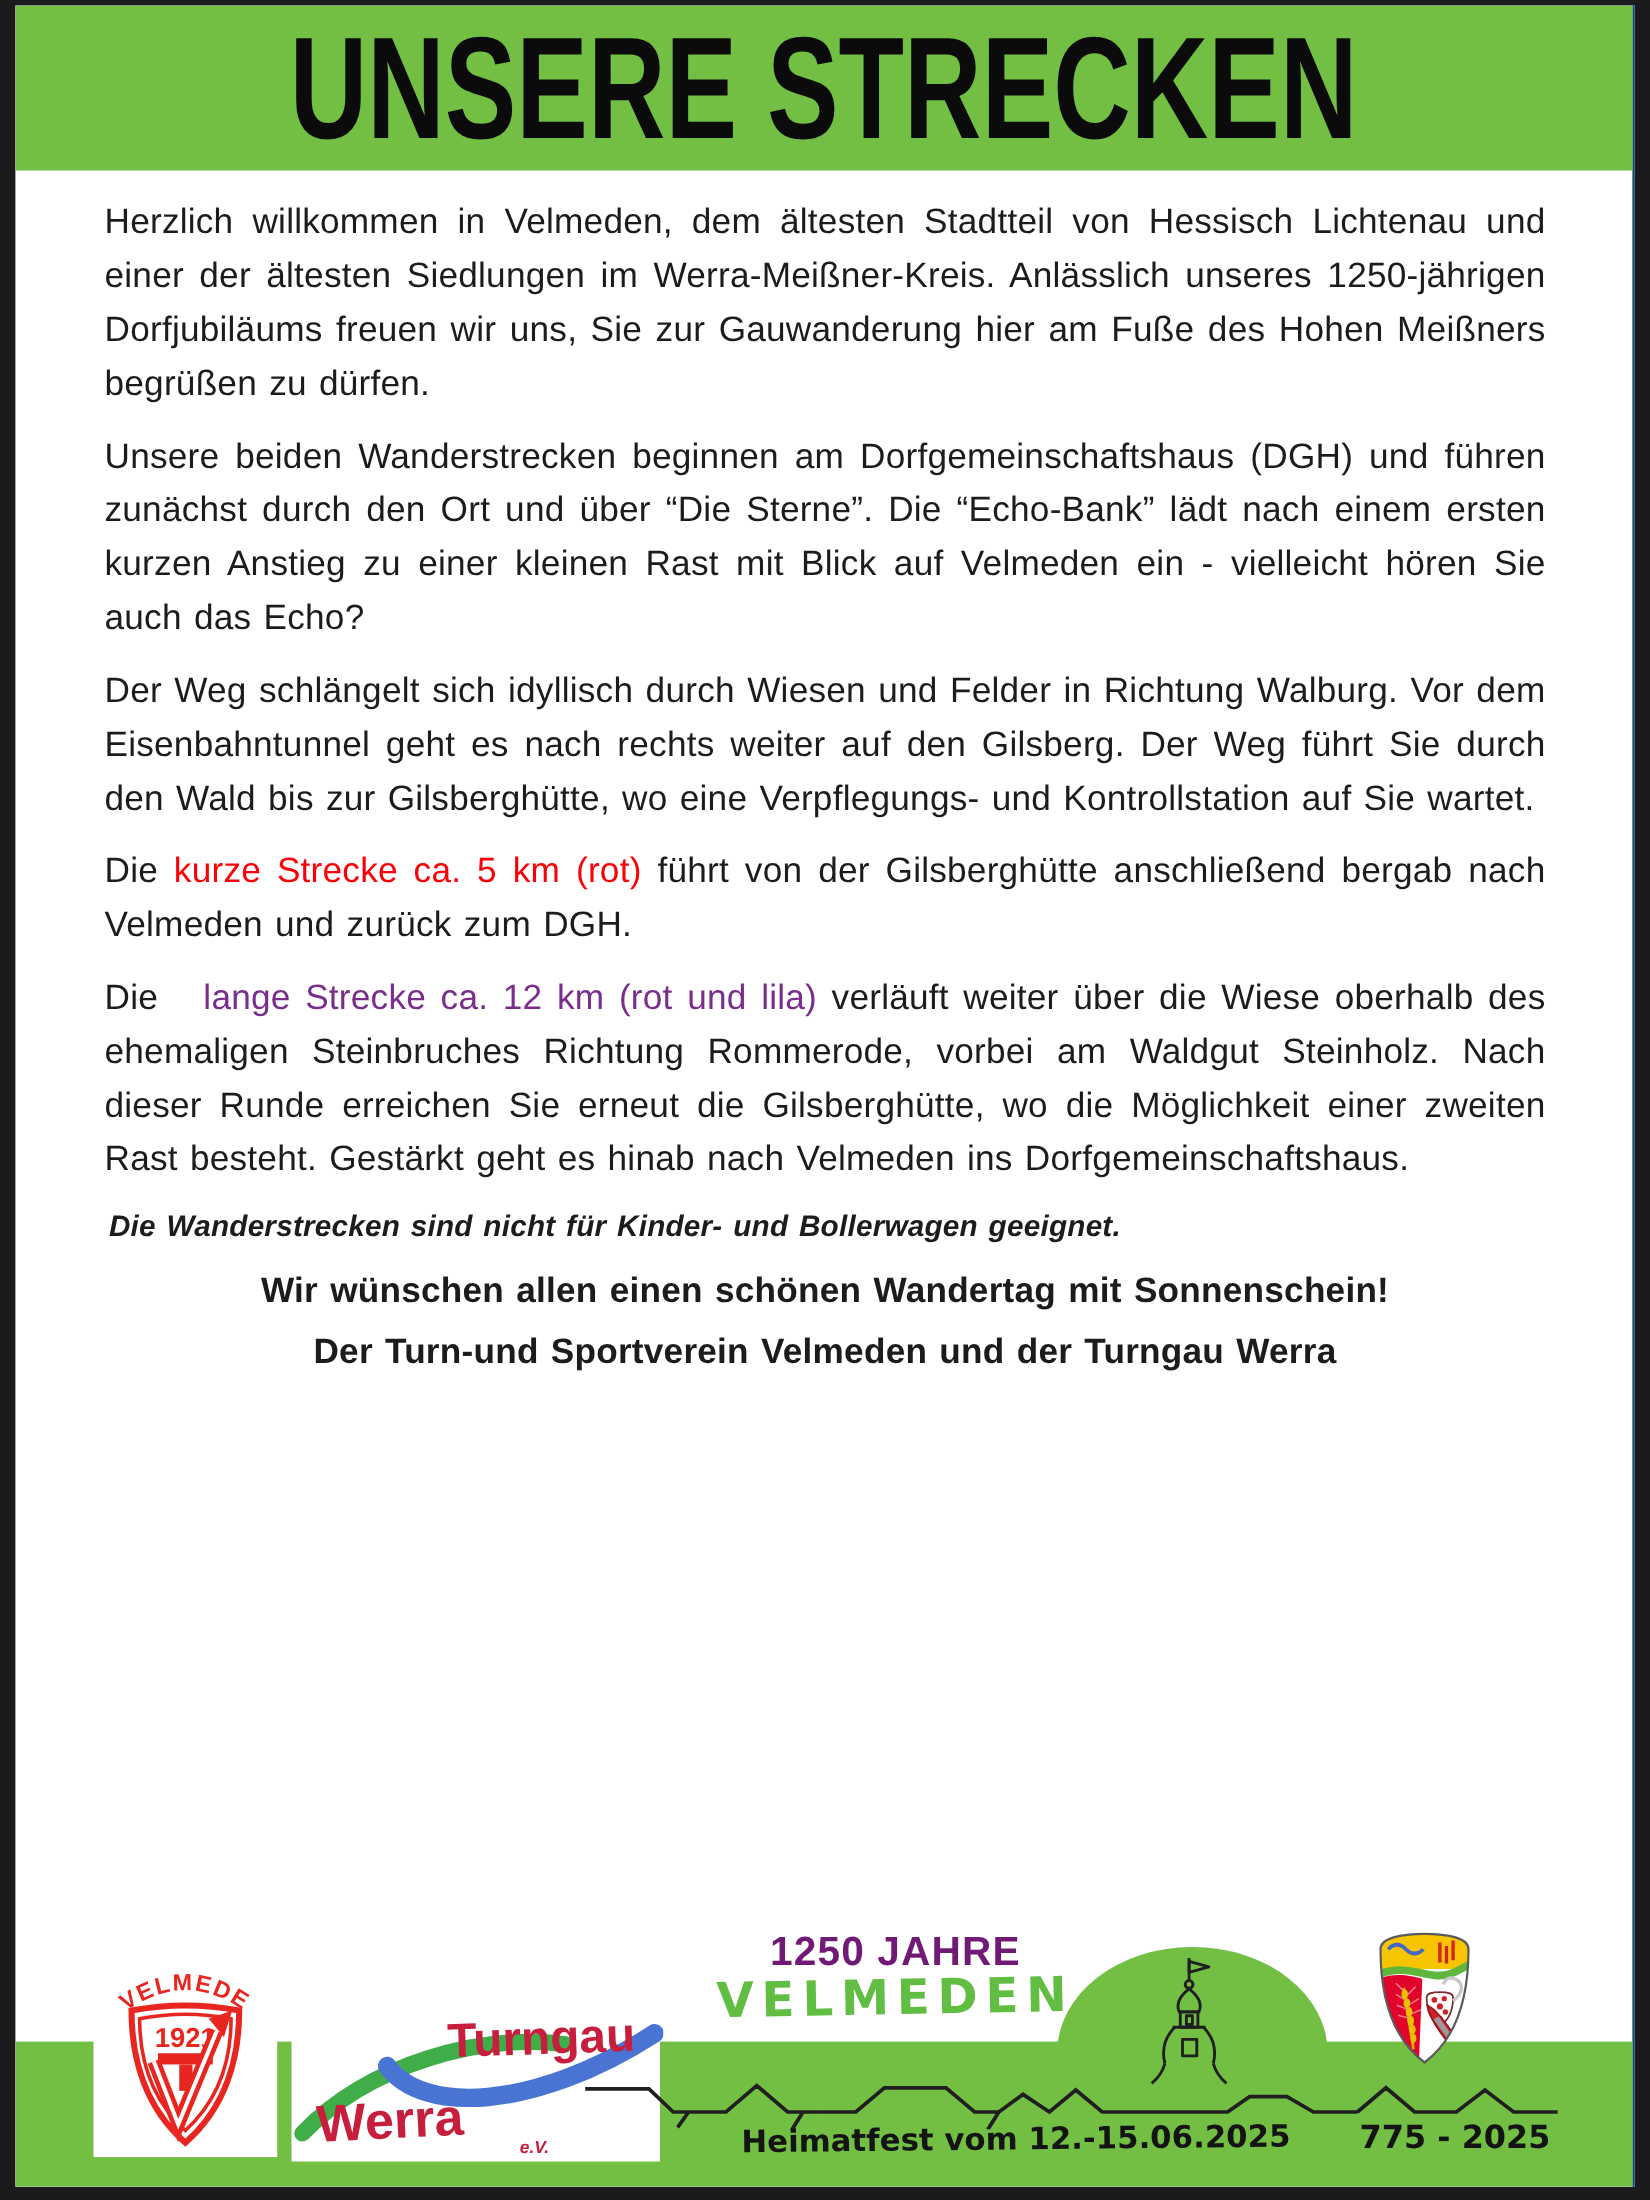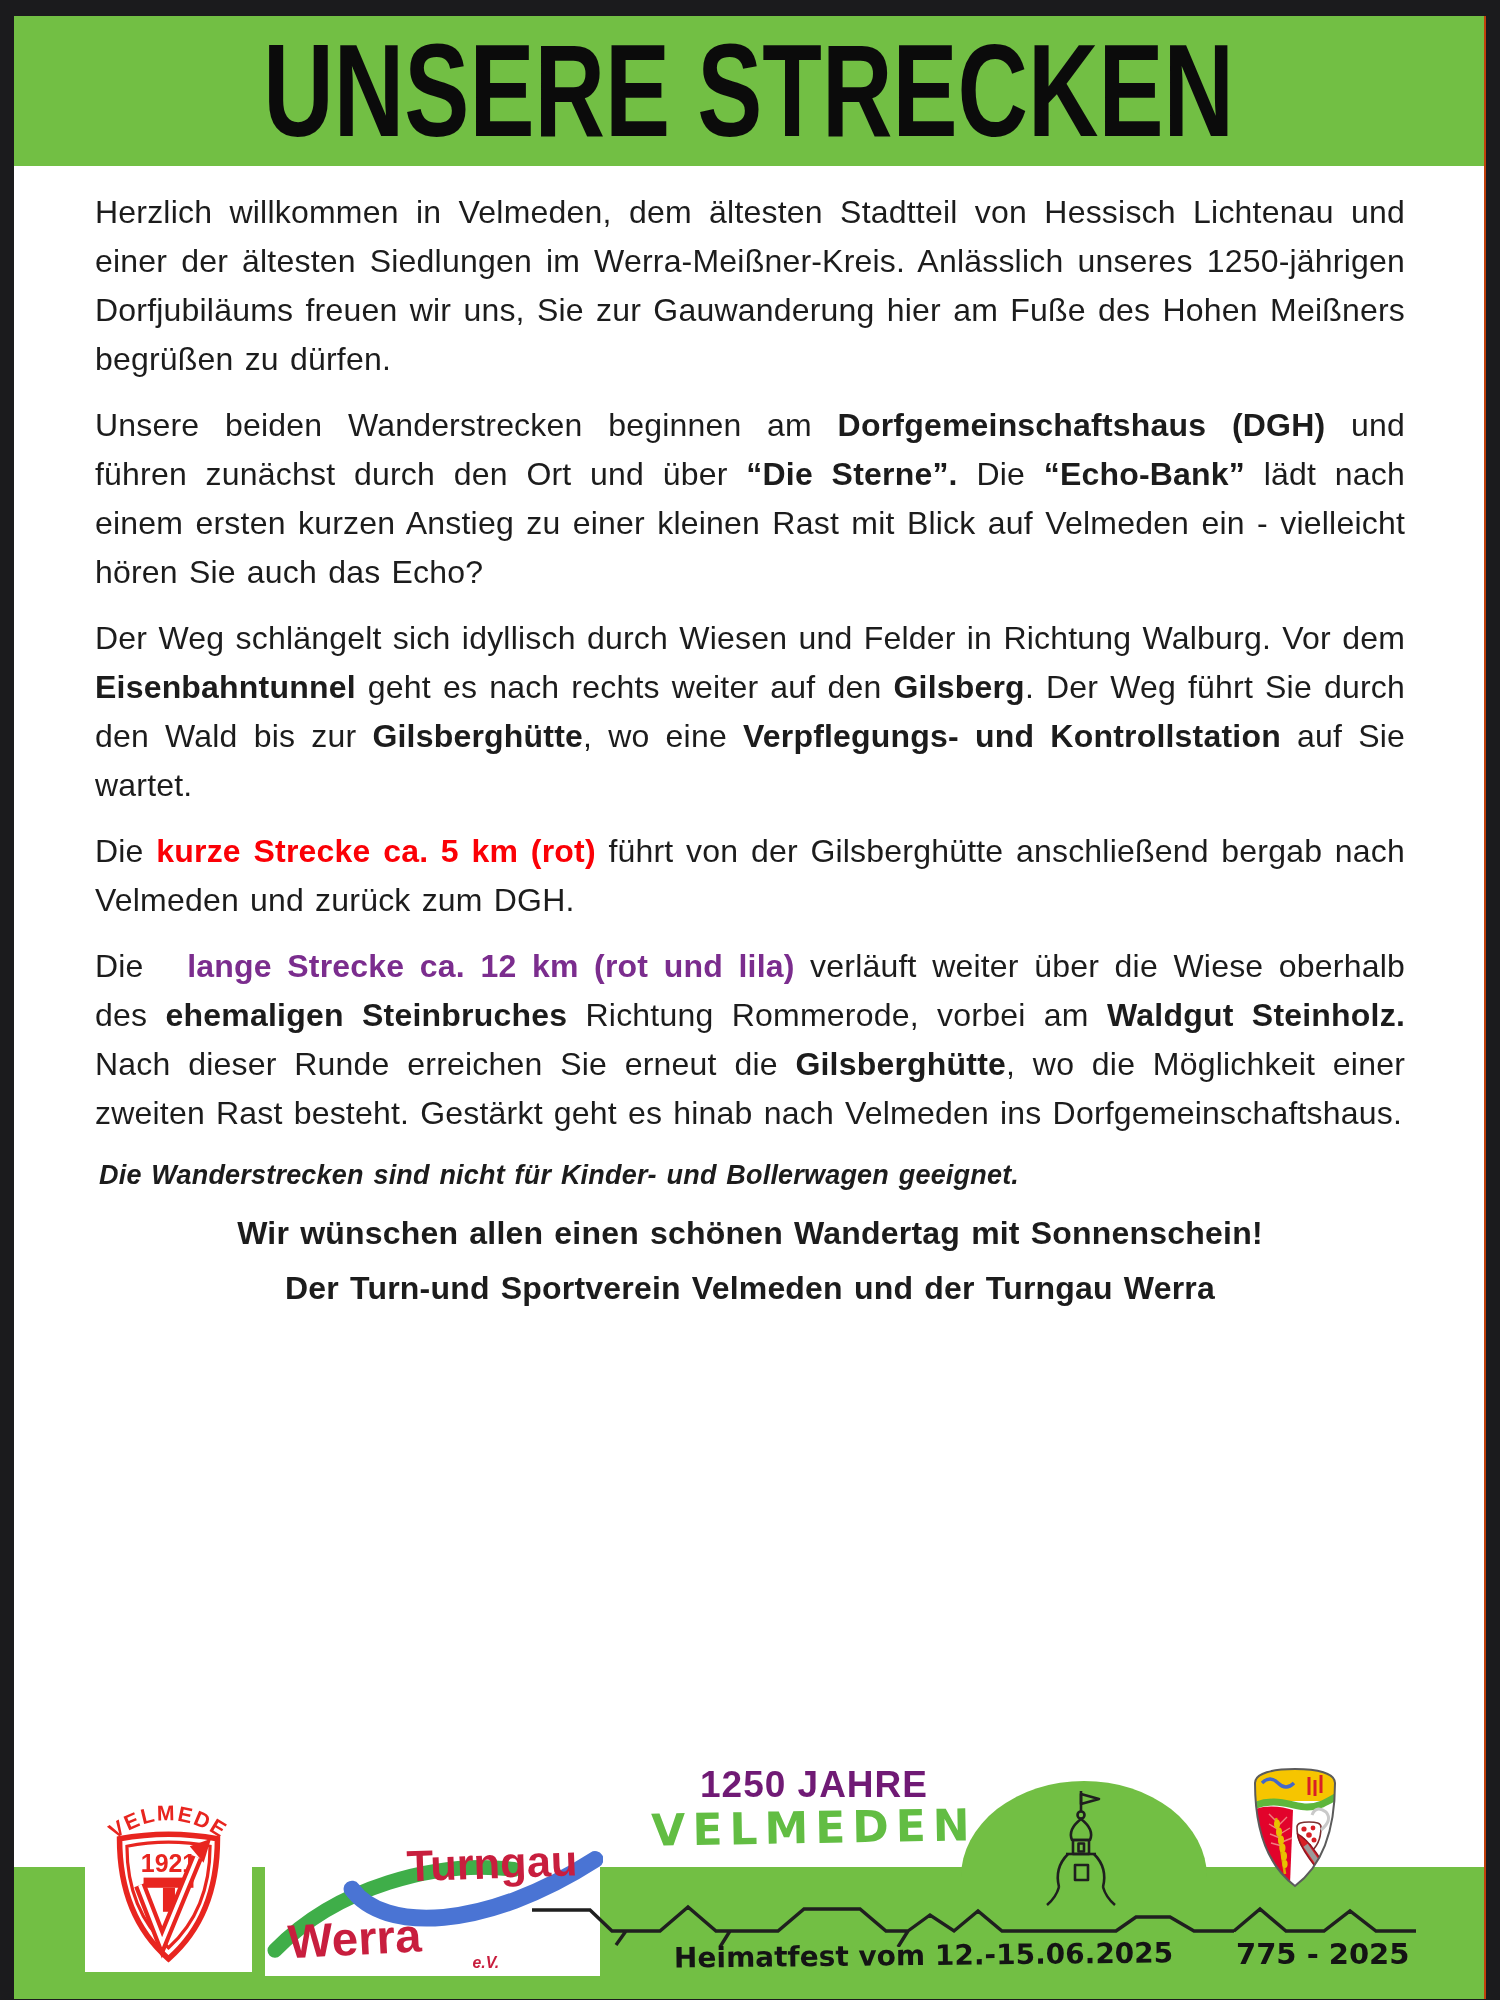--- a/index.html
+++ b/index.html
@@ -1,32 +1,32 @@
 <!DOCTYPE html>
 <html lang="de"><head>
 <meta charset="utf-8">
 <style>
   html,body{margin:0;padding:0;background:#101012;}
   #stage{position:relative;width:1500px;height:2000px;background:#1b1b1d;overflow:hidden;
          font-family:"Liberation Sans",sans-serif;}
   
-  #page{position:absolute;left:14px;top:16px;width:1470px;height:1983px;background:#ffffff;
-        overflow:hidden;border-right:2px solid #c2410c;}
+  #page{position:absolute;left:14px;top:5px;width:1470px;height:1983px;background:#ffffff;
+        overflow:hidden;border-right:2px solid #0c4a6e;}
   
   .banner{position:absolute;left:0;top:0;width:1470px;height:150px;background:#72bf44;
           display:flex;align-items:center;justify-content:center;}
   .banner h1{margin:0;color:#0b0b0b;font-size:122px;font-weight:bold;letter-spacing:0px;
              transform:scaleX(.80) scaleY(1.08);white-space:nowrap;}
   
   .bodytext{position:absolute;left:81px;top:172px;width:1310px;color:#1c1c1c;
             font-size:32px;line-height:49px;text-align:justify;letter-spacing:.2px;word-spacing:2px;}
   .para{margin:0 0 17px 0;}
   .para.note{font-size:27px;font-weight:bold;font-style:italic;line-height:40px;margin:6px 0 14px 4px;}
   .para.boldline{font-weight:bold;margin:0 0 6px 0;text-align:center;}
-  .b{font-weight:bold;}
+  .b{font-weight:normal;}
   .red{color:#fb0006;}
   .purple{color:#7b2d8e;margin-left:28px;}
   
   .band{position:absolute;left:0;top:1851px;width:1470px;height:132px;background:#72bf44;}
   .dome{position:absolute;left:947px;top:1765px;width:246px;height:96px;background:#72bf44;
         border-radius:123px 123px 0 0 / 96px 96px 0 0;}
   .logobox{position:absolute;background:#ffffff;}
   #velmeden-box{left:71px;top:1770px;width:167px;height:186px;}
   #turngau-box{left:251px;top:1848px;width:335px;height:112px;}
   #turngau-svg{position:absolute;left:253px;top:1813px;width:336px;height:146px;}

